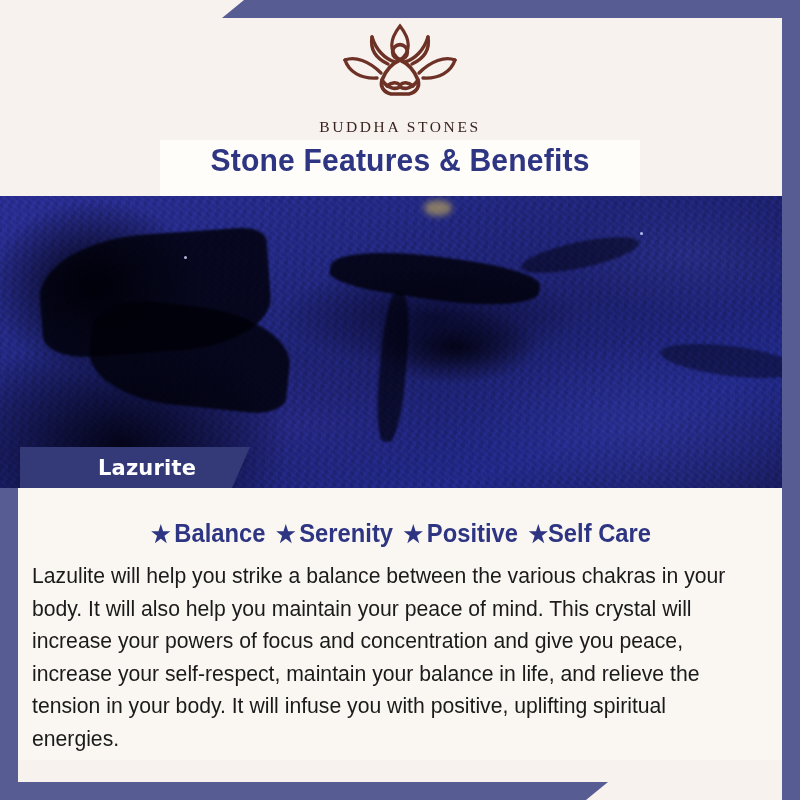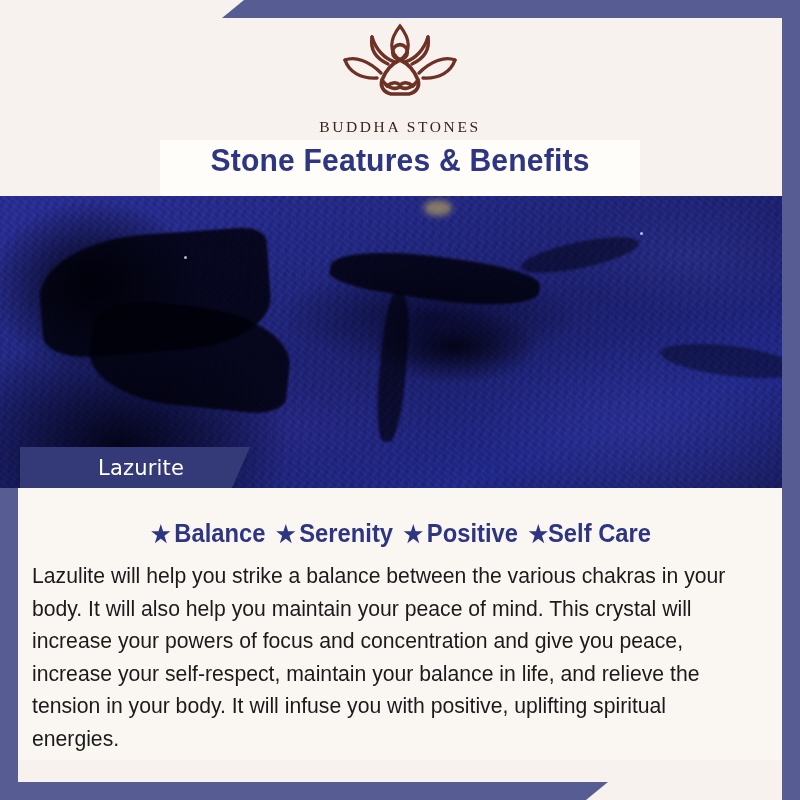--- a/index.html
+++ b/index.html
@@ -112,21 +112,21 @@
 
   
   .tag{
     position:absolute;left:20px;top:447px;width:230px;height:41px;
     background:#343a77;z-index:4;
     clip-path:polygon(0 0, 100% 0, calc(100% - 18px) 100%, 0 100%);
     display:flex;align-items:center;
   }
   .tag-label{
     margin-left:78px;
-    color:#ffffff;font-size:21px;font-weight:400;
+    color:#ffffff;font-size:21px;font-weight:700;
     font-family:"DejaVu Sans","Liberation Sans",sans-serif;
     letter-spacing:.2px;
   }
 
   
   .card{
     position:absolute;left:18px;top:488px;width:764px;height:294px;
     background:#faf6f2;z-index:4;padding-left:31px;
   }
   .keywords{

